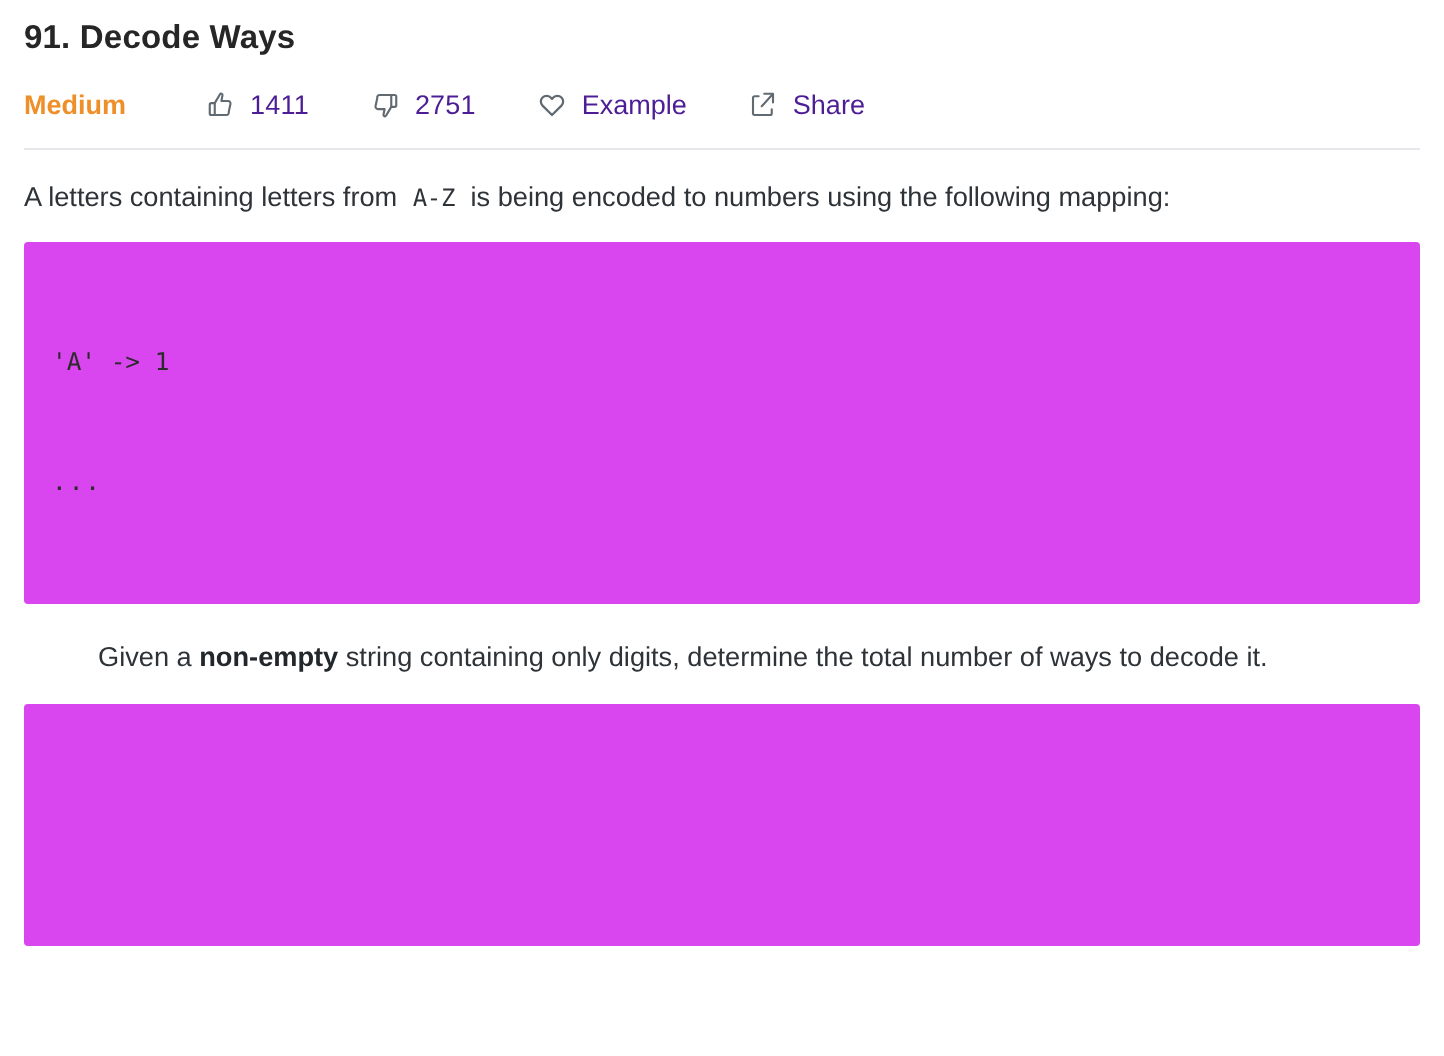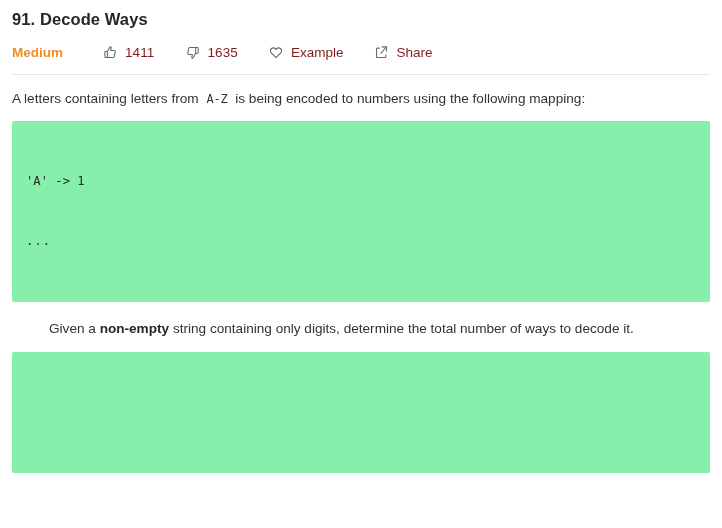--- a/index.html
+++ b/index.html
@@ -45,21 +45,21 @@
   .difficulty {
     color: #ef8f29;
     font-weight: 600;
     font-size: 13.5px;
     margin-right: 39px;
     white-space: nowrap;
   }
   .meta-action {
     display: flex;
     align-items: center;
-    color: #7f1d1d;
+    color: #4c1d95;
     margin-right: 30px;
     white-space: nowrap;
     cursor: pointer;
     font-size: 13.5px;
   }
   .meta-action:last-child { margin-right: 0; }
   .meta-action .ico {
     display: inline-flex;
     align-items: center;
     justify-content: center;
@@ -93,21 +93,21 @@
   code.inline {
     font-family: "DejaVu Sans Mono", "Liberation Mono", monospace;
     font-size: 12px;
     color: #2e3338;
     padding: 0 4px;
     letter-spacing: -0.2px;
   }
 
   
   .codeblock {
-    background: #86efac;
+    background: #d946ef;
     border-radius: 2px;
     font-family: "DejaVu Sans Mono", "Liberation Mono", monospace;
     font-size: 12.2px;
     line-height: 20px;
     color: #2b2b2b;
     padding: 10px 14px 11px 14px;
     box-sizing: border-box;
     width: 698px;
     white-space: pre;
     overflow: hidden;
@@ -148,21 +148,21 @@
       <span class="meta-count">1411</span>
     </span>
 
     <span class="meta-action">
       <span class="ico">
         <svg width="15" height="15" viewBox="0 0 24 24" fill="none" stroke="#626a71" stroke-width="1.7" stroke-linecap="round" stroke-linejoin="round">
           <path d="M17 13.5V4h2.8A1.2 1.2 0 0 1 21 5.2v7.1a1.2 1.2 0 0 1-1.2 1.2z"></path>
           <path d="M17 13.5l-4.2 7.1a1.1 1.1 0 0 1-2-.75l.9-4.6H6.4a2 2 0 0 1-1.95-2.45l1.35-6.3A2 2 0 0 1 7.75 4H17"></path>
         </svg>
       </span>
-      <span class="meta-count">1635</span>
+      <span class="meta-count">2751</span>
     </span>
 
     <span class="meta-action">
       <span class="ico">
         <svg width="16" height="16" viewBox="0 0 24 24" fill="none" stroke="#626a71" stroke-width="1.7" stroke-linecap="round" stroke-linejoin="round">
           <path d="M12 20.3l-7.1-7.05a4.3 4.3 0 0 1 0-6.1 4.3 4.3 0 0 1 6.1 0l1 1 1-1a4.3 4.3 0 0 1 6.1 0 4.3 4.3 0 0 1 0 6.1z"></path>
         </svg>
       </span>
       <span>Example</span>
     </span>

